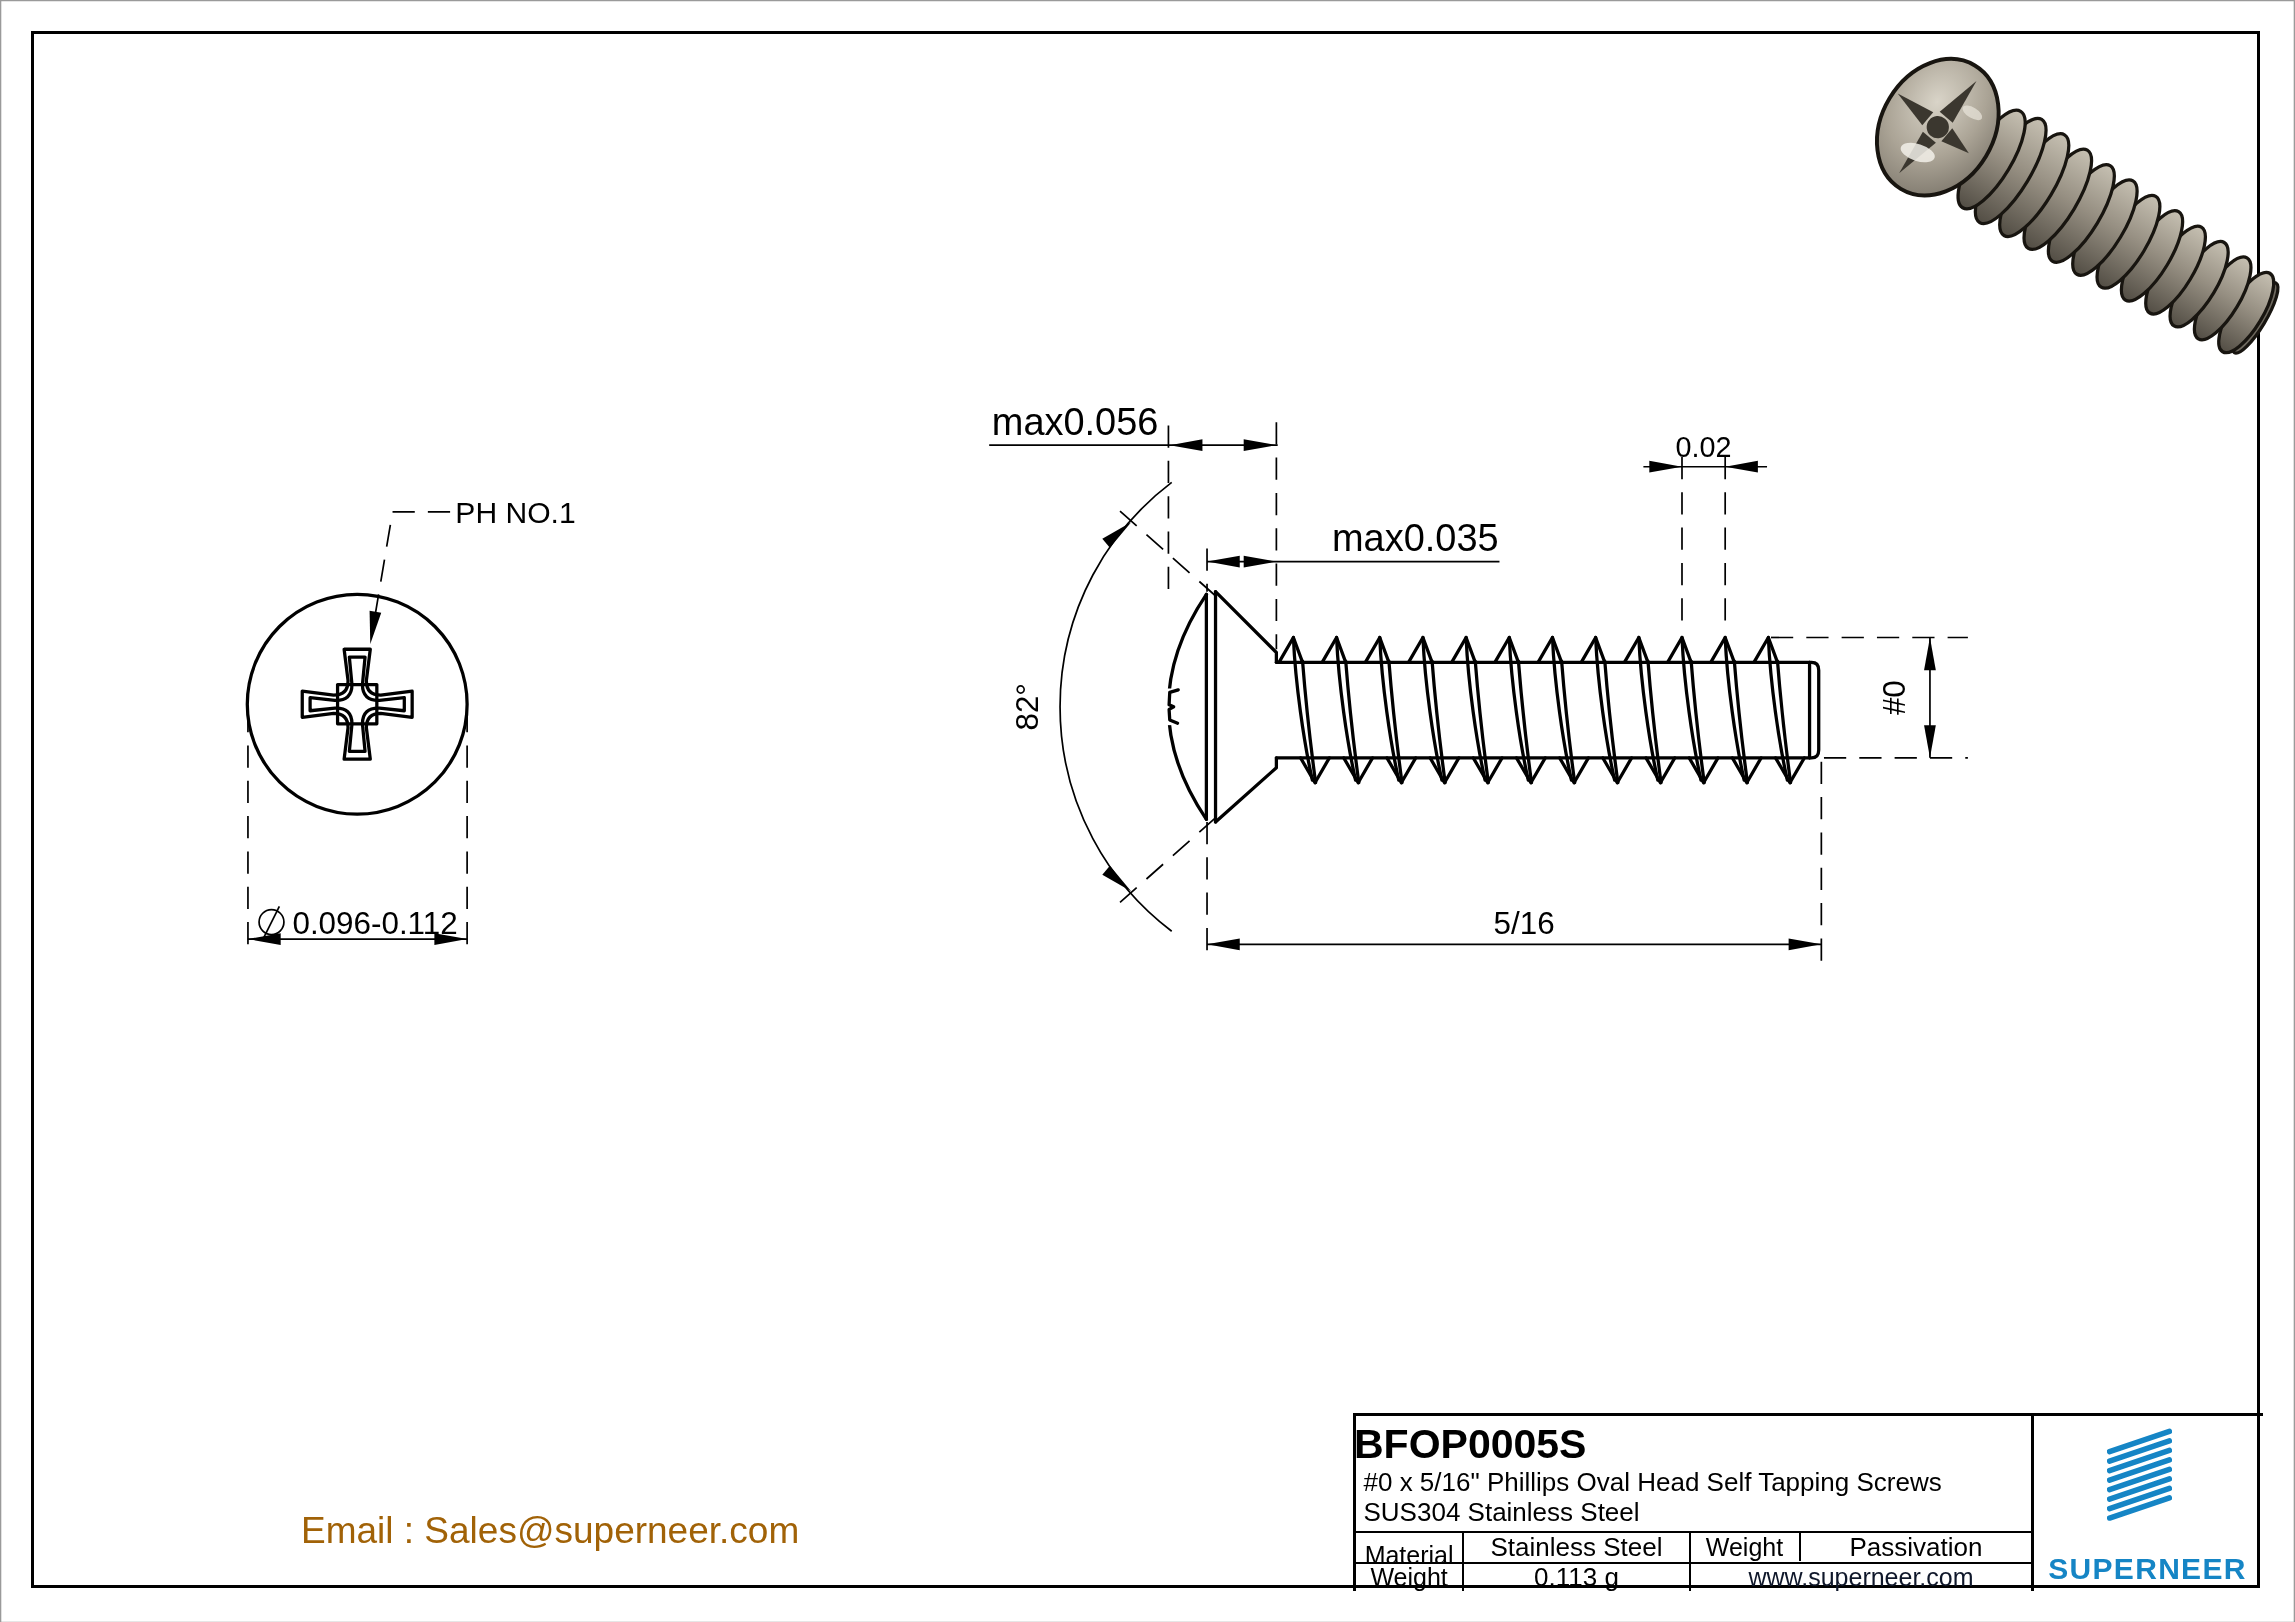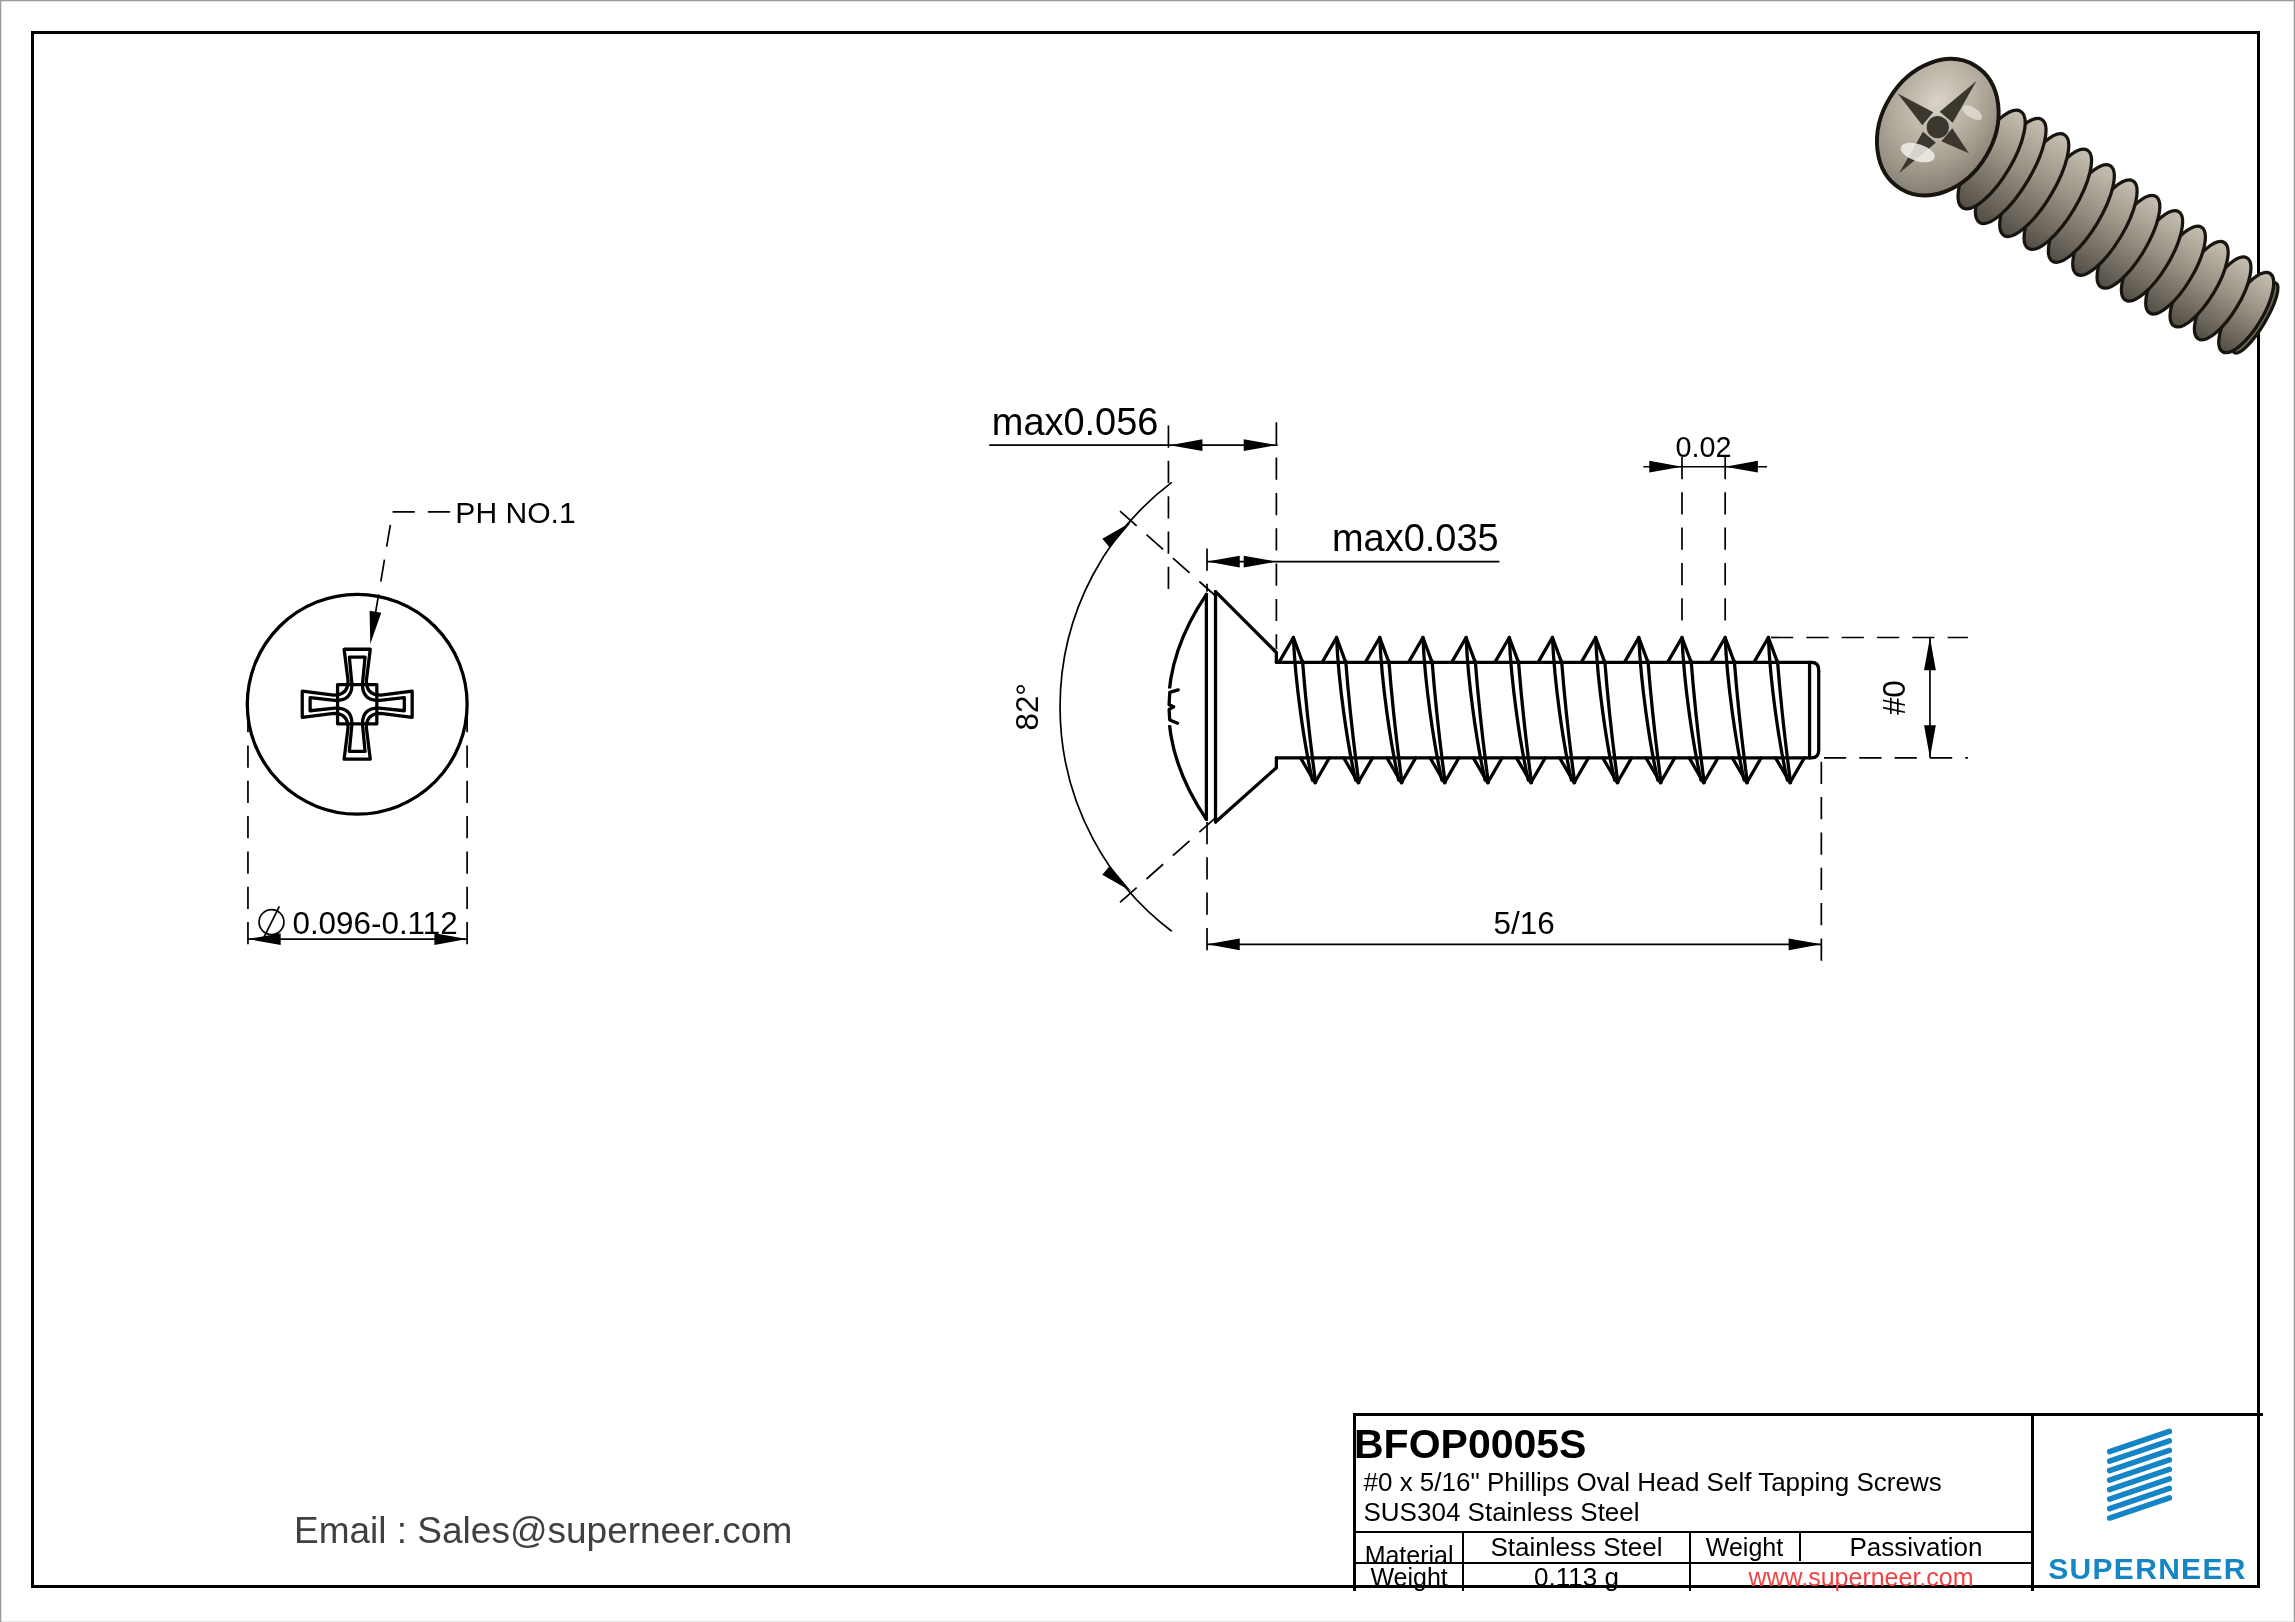--- a/index.html
+++ b/index.html
@@ -12,32 +12,32 @@
 
   
   .obj{stroke:#000;stroke-width:5;fill:none;stroke-linejoin:round;stroke-linecap:round;}
   .thin{stroke:#000;stroke-width:2.6;fill:none;}
   .dash{stroke:#000;stroke-width:2.6;fill:none;stroke-dasharray:34 20;}
   .arr{fill:#000;stroke:none;}
   text{fill:#000;}
   .t58{font-size:58px;} .t48{font-size:48px;} .t46{font-size:46px;} .t44{font-size:44px;}
 
   
-  .email{position:absolute;left:294px;top:1510px;font-size:37px;color:#404040;}
+  .email{position:absolute;left:301px;top:1510px;font-size:37px;color:#a16207;}
 
   
   .tb{position:absolute;left:1353px;top:1413px;width:910px;height:178px;}
   .tb .ln{position:absolute;background:#000;}
   .tb .txt{position:absolute;display:flex;align-items:center;justify-content:center;}
   .pn{position:absolute;left:1px;top:10.5px;font-size:41px;font-weight:bold;line-height:1;}
   .d1{position:absolute;left:10.5px;top:56px;font-size:26px;line-height:1.05;}
   .d2{position:absolute;left:10.5px;top:86px;font-size:26px;line-height:1.05;}
   .cell-label{font-size:25px;}
   .cell-value{font-size:26px;}
-  .link{font-size:25px;color:#ef4444;}
+  .link{font-size:25px;color:#0f172a;}
   .brand{position:absolute;left:681px;top:139px;width:227px;height:34px;
          display:flex;align-items:center;justify-content:center;
          font-size:30px;font-weight:bold;letter-spacing:1.3px;color:#1585c5;}
   svg.logo{position:absolute;left:754px;top:14.4px;}
 </style>
 </head>
 <body>
 
 <div class="page">
 

